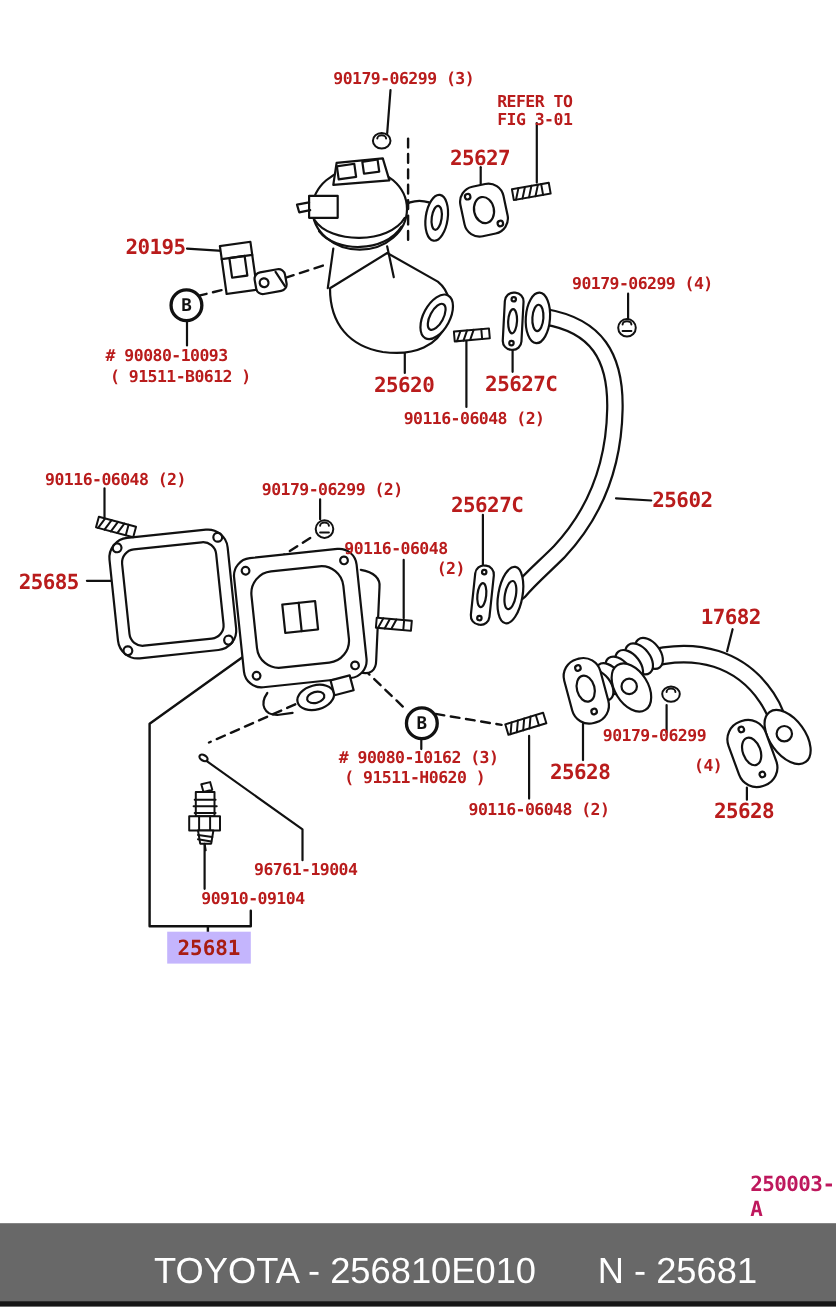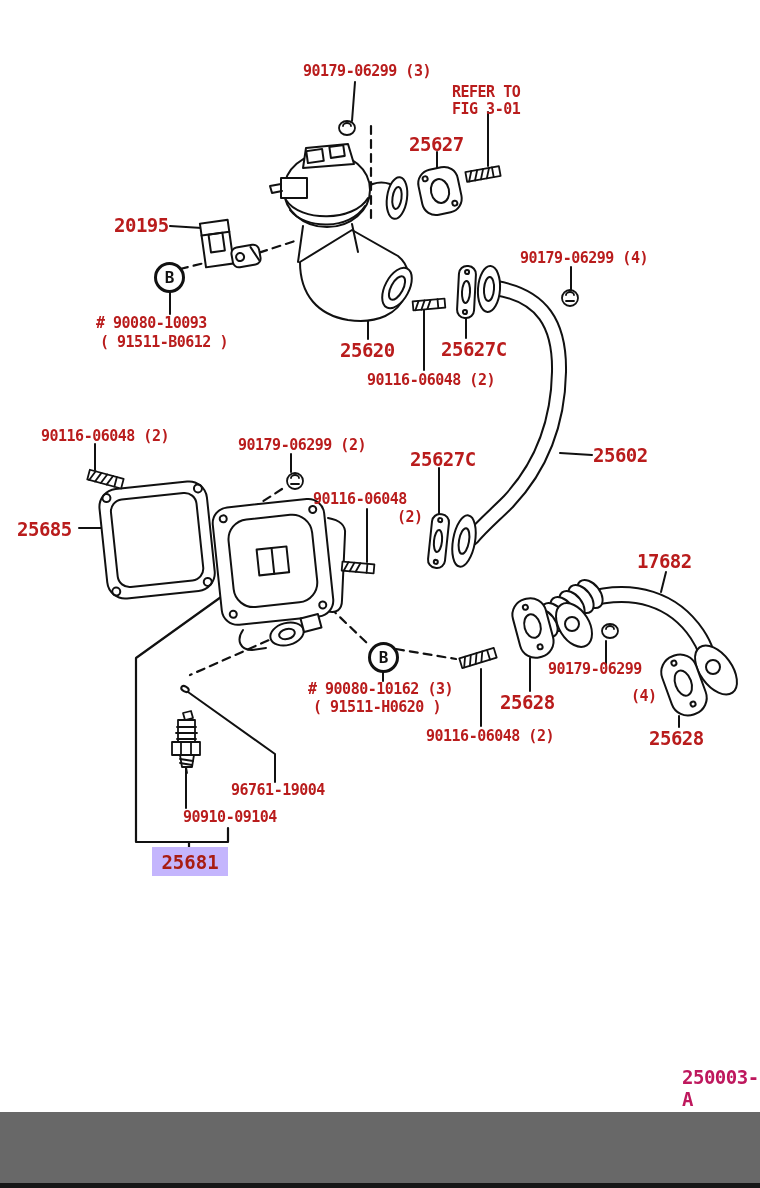--- a/index.html
+++ b/index.html
@@ -297,16 +297,18 @@
   <div class="co lg" style="left:649px;top:728px">25628</div>
   <div class="co" style="left:426px;top:728px">90116-06048 (2)</div>
   <div class="co" style="left:231px;top:782px">96761-19004</div>
   <div class="co" style="left:183px;top:809px">90910-09104</div>
 
   <div class="hl">25681</div>
 
   <div class="figcode">250003-A</div>
 
   <div class="footer">
+    <span class="cat">TOYOTA - 256810E010</span>
+    <span class="num">N - 25681</span>
   </div>
   <div class="bottomstrip"></div>
 
 </div>
 
 </body></html>

